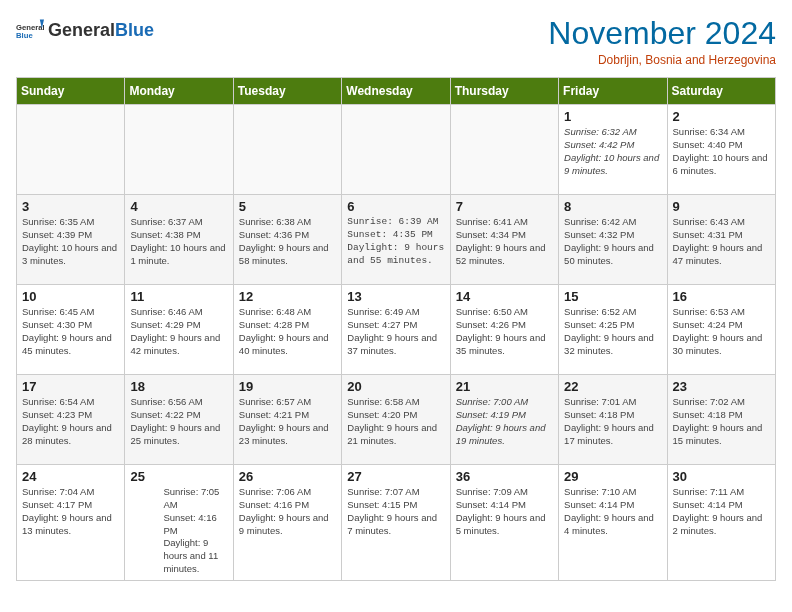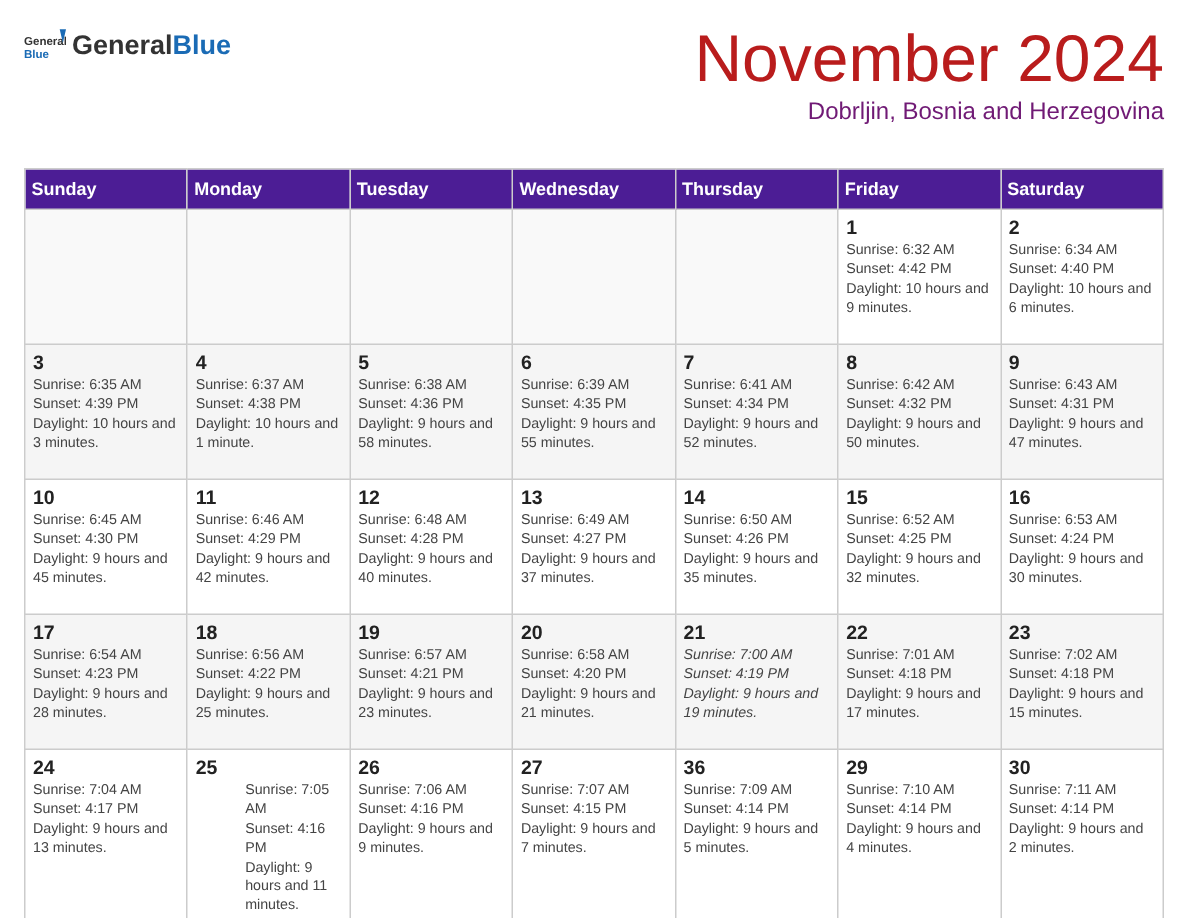--- a/index.html
+++ b/index.html
@@ -7,21 +7,21 @@
       font-family: Arial, sans-serif;
       background: #fff;
       width: 792px;
       min-height: 612px;
       padding: 16px;
     }
     .header-area {
       display: flex;
       justify-content: space-between;
       align-items: flex-start;
-      margin-bottom: 28px;
+      margin-bottom: 10px;
     }
     .logo {
       display: flex;
       align-items: center;
       gap: 4px;
     }
     .logo-text-general {
       font-size: 18px;
       font-weight: bold;
       color: #333;
@@ -32,37 +32,37 @@
       color: #1a6bb5;
     }
     .logo-icon {
       width: 28px;
       height: 28px;
     }
     .title-area {
       text-align: right;
     }
     .month-title {
-      font-size: 44px;
+      font-size: 32px;
       font-weight: normal;
-      color: #b91c1c;
+      color: #0369a1;
       line-height: 1.1;
     }
     .location-title {
-      font-size: 16px;
-      color: #701a75;
+      font-size: 12px;
+      color: #c2410c;
       margin-top: 2px;
     }
     table {
       width: 100%;
       border-collapse: collapse;
       table-layout: fixed;
     }
     thead th {
-      background-color: #4c1d95;
+      background-color: #4d7c0f;
       color: #fff;
       font-size: 12px;
       font-weight: bold;
       padding: 6px 4px;
       text-align: left;
       border: 1px solid #ccc;
     }
     td {
       border: 1px solid #ccc;
       vertical-align: top;
@@ -131,21 +131,21 @@
   </thead>
   <tbody id="calendar-body">
       <tr>
         <td class="empty"></td>
         <td class="empty"></td>
         <td class="empty"></td>
         <td class="empty"></td>
         <td class="empty"></td>
         <td>
           <span class="day-number">1</span>
-          <div class="day-info" style="white-space: pre-line;">Sunrise: 6:32 AM
+          <div class="day-info" style="white-space: pre-line; font-style: italic;">Sunrise: 6:32 AM
 Sunset: 4:42 PM
 Daylight: 10 hours and 9 minutes.</div>
         </td>
         <td>
           <span class="day-number">2</span>
           <div class="day-info" style="white-space: pre-line;">Sunrise: 6:34 AM
 Sunset: 4:40 PM
 Daylight: 10 hours and 6 minutes.</div>
         </td>
       </tr>
@@ -163,21 +163,21 @@
 Daylight: 10 hours and 1 minute.</div>
         </td>
         <td>
           <span class="day-number">5</span>
           <div class="day-info" style="white-space: pre-line;">Sunrise: 6:38 AM
 Sunset: 4:36 PM
 Daylight: 9 hours and 58 minutes.</div>
         </td>
         <td>
           <span class="day-number">6</span>
-          <div class="day-info" style="white-space: pre-line;">Sunrise: 6:39 AM
+          <div class="day-info" style="white-space: pre-line; font-family: Liberation Mono, monospace;">Sunrise: 6:39 AM
 Sunset: 4:35 PM
 Daylight: 9 hours and 55 minutes.</div>
         </td>
         <td>
           <span class="day-number">7</span>
           <div class="day-info" style="white-space: pre-line;">Sunrise: 6:41 AM
 Sunset: 4:34 PM
 Daylight: 9 hours and 52 minutes.</div>
         </td>
         <td>

